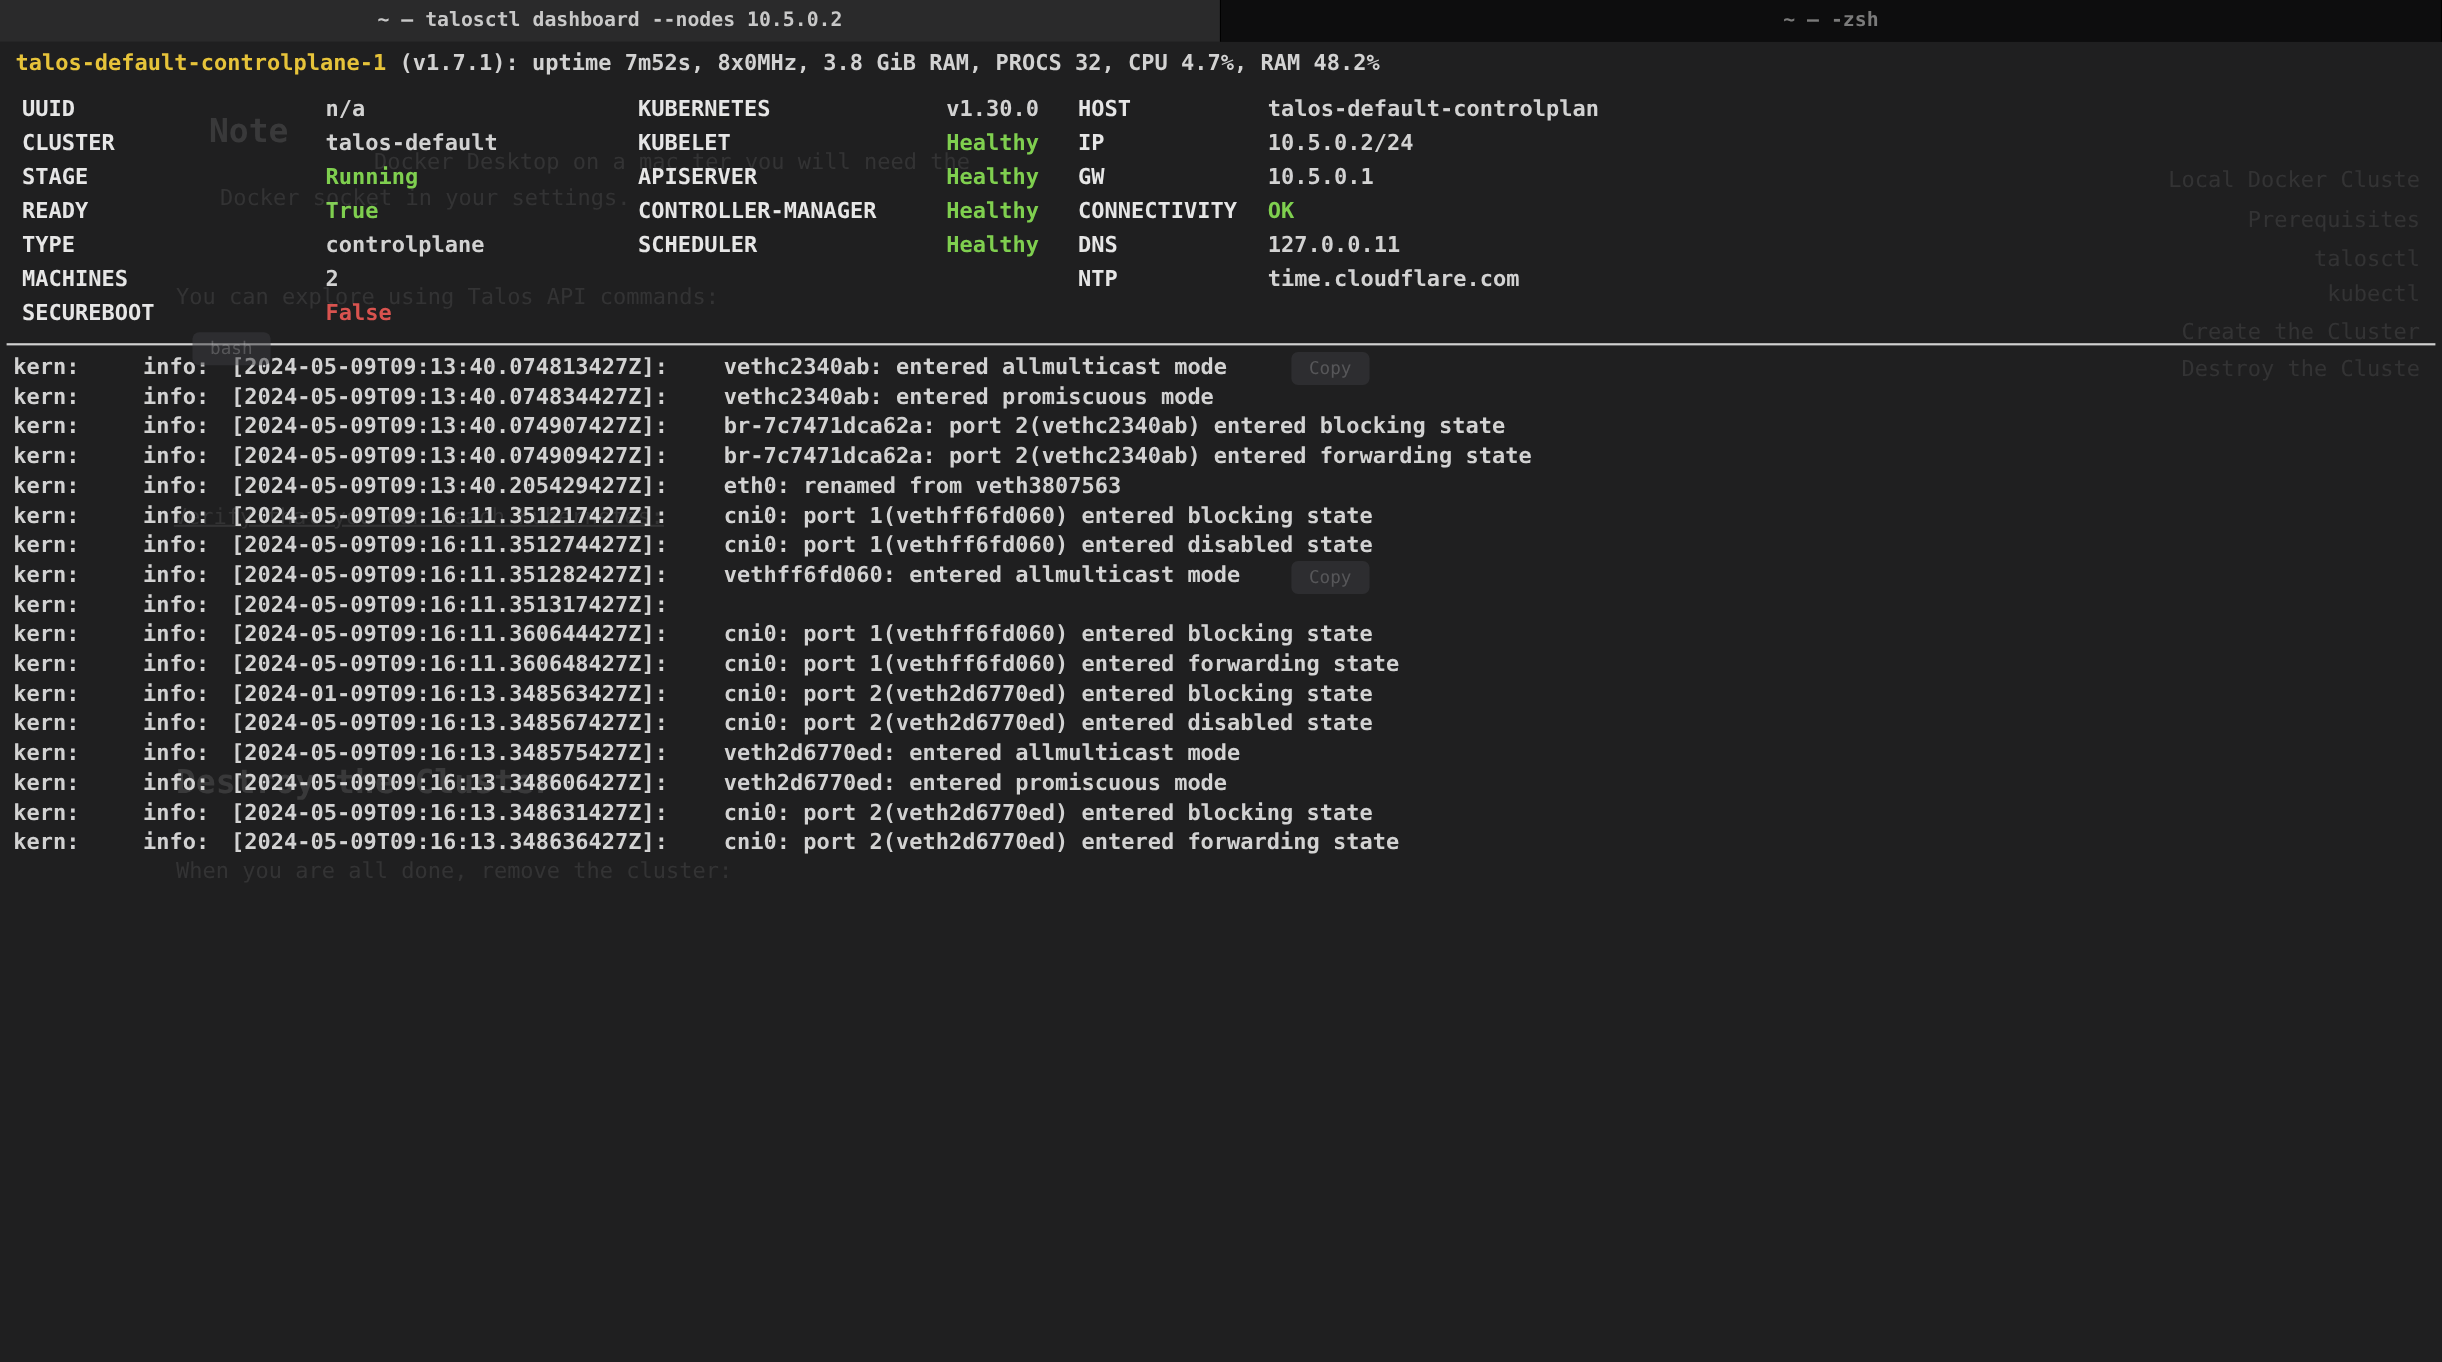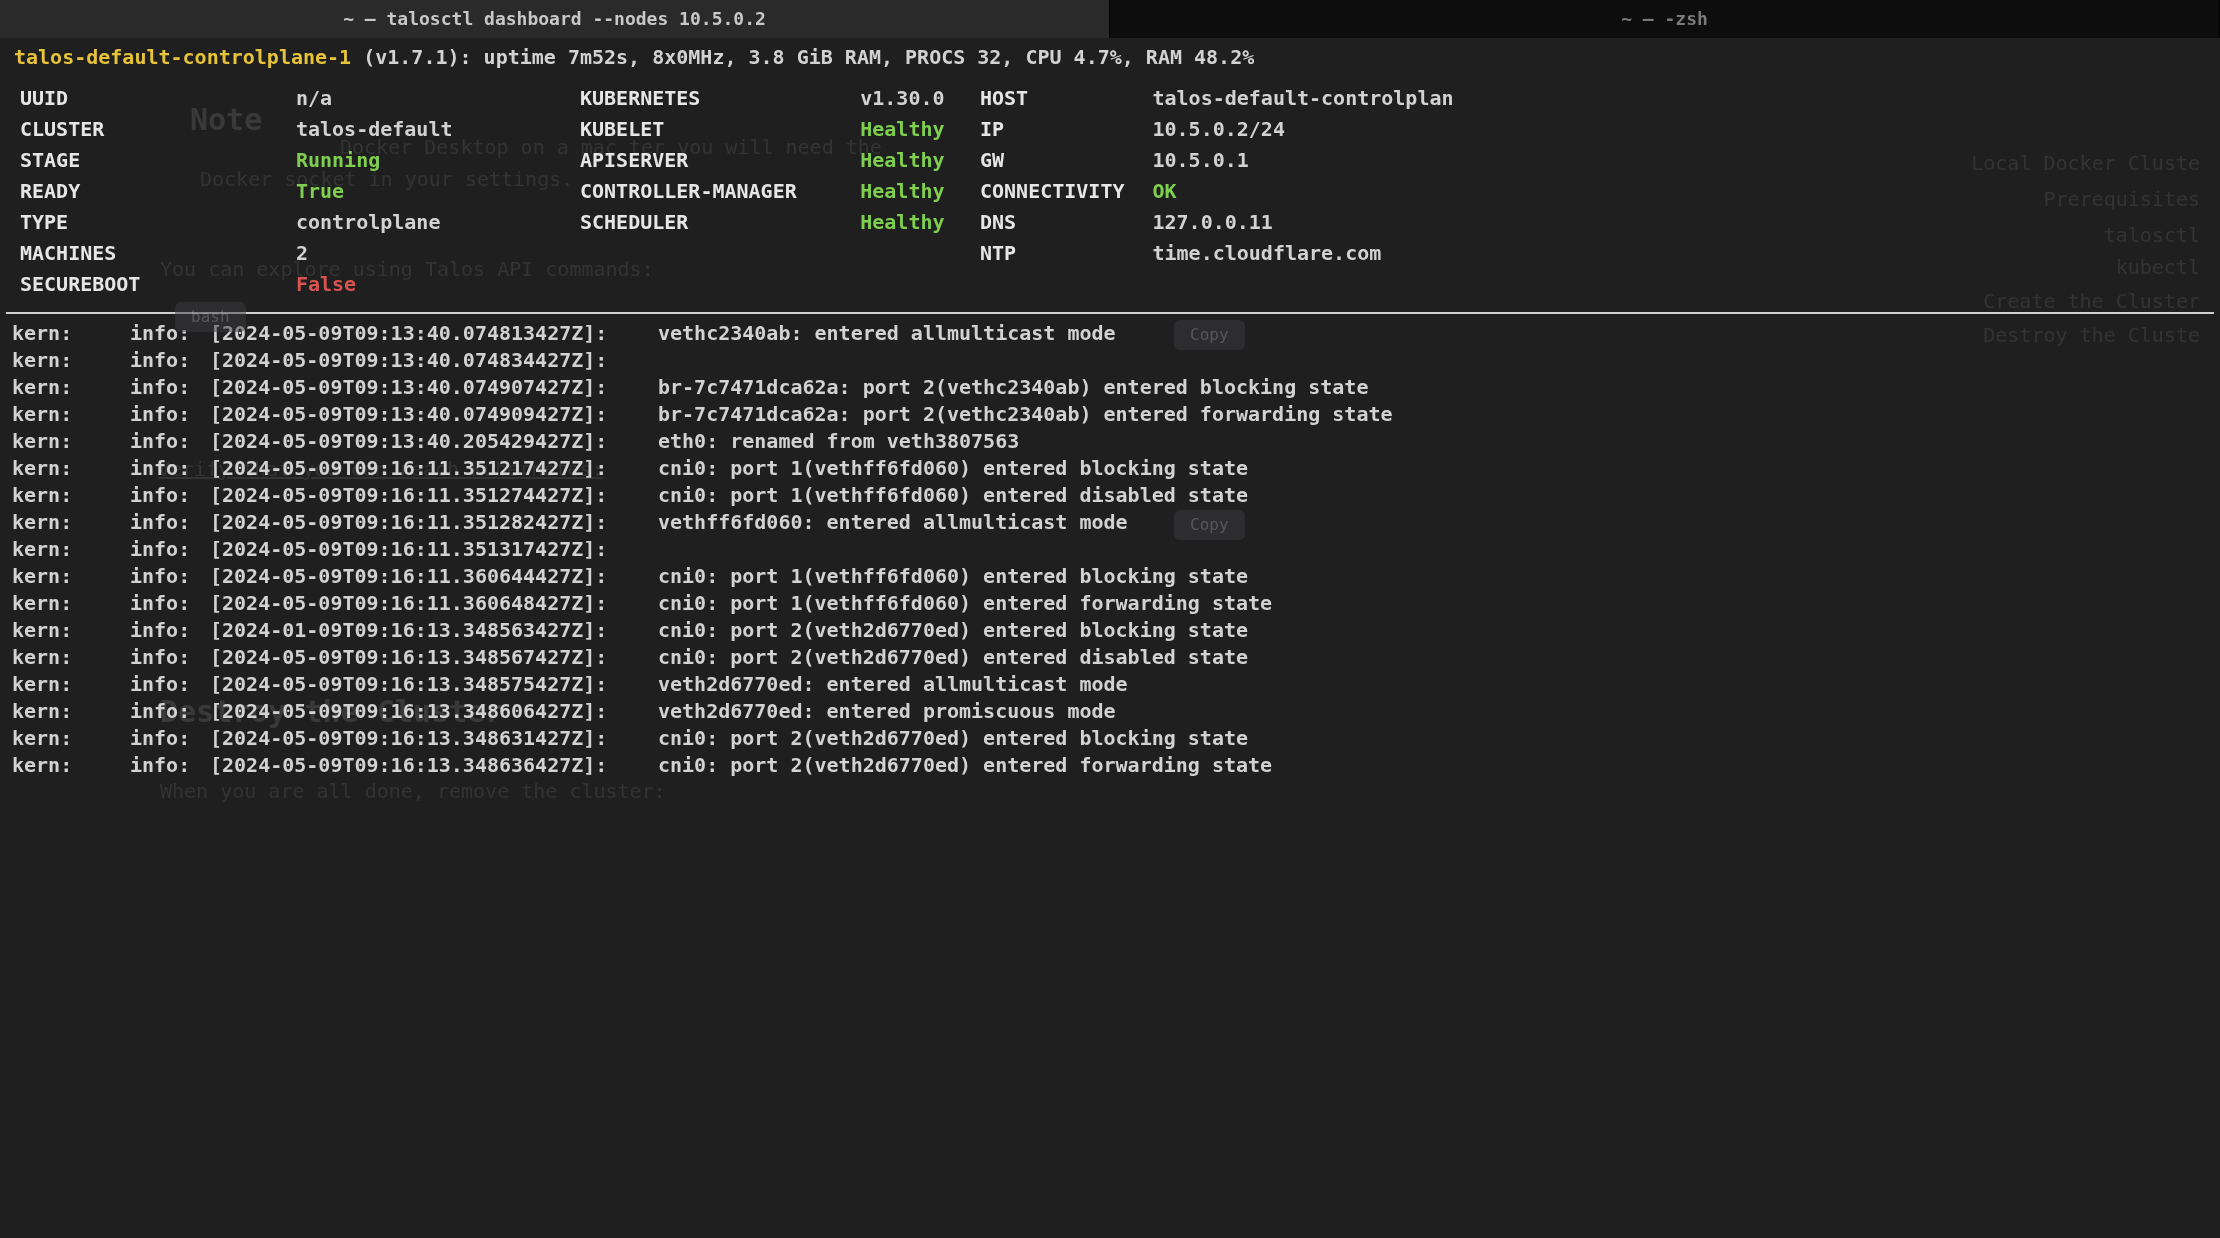--- a/index.html
+++ b/index.html
@@ -180,21 +180,21 @@
       <span class="val">127.0.0.11</span>
       <span class="lbl">NTP</span>
       <span class="val">time.cloudflare.com</span>
     </div>
 </div>
 
 <hr class="divider">
 
 <div class="logs" id="logs">
     <div class="logrow"><span>kern:</span><span>info:</span><span>[2024-05-09T09:13:40.074813427Z]:</span><span>vethc2340ab: entered allmulticast mode</span></div>
-    <div class="logrow"><span>kern:</span><span>info:</span><span>[2024-05-09T09:13:40.074834427Z]:</span></div>
+    <div class="logrow"><span>kern:</span><span>info:</span><span>[2024-05-09T09:13:40.074834427Z]:</span><span>vethc2340ab: entered promiscuous mode</span></div>
     <div class="logrow"><span>kern:</span><span>info:</span><span>[2024-05-09T09:13:40.074907427Z]:</span><span>br-7c7471dca62a: port 2(vethc2340ab) entered blocking state</span></div>
     <div class="logrow"><span>kern:</span><span>info:</span><span>[2024-05-09T09:13:40.074909427Z]:</span><span>br-7c7471dca62a: port 2(vethc2340ab) entered forwarding state</span></div>
     <div class="logrow"><span>kern:</span><span>info:</span><span>[2024-05-09T09:13:40.205429427Z]:</span><span>eth0: renamed from veth3807563</span></div>
     <div class="logrow"><span>kern:</span><span>info:</span><span>[2024-05-09T09:16:11.351217427Z]:</span><span>cni0: port 1(vethff6fd060) entered blocking state</span></div>
     <div class="logrow"><span>kern:</span><span>info:</span><span>[2024-05-09T09:16:11.351274427Z]:</span><span>cni0: port 1(vethff6fd060) entered disabled state</span></div>
     <div class="logrow"><span>kern:</span><span>info:</span><span>[2024-05-09T09:16:11.351282427Z]:</span><span>vethff6fd060: entered allmulticast mode</span></div>
     <div class="logrow"><span>kern:</span><span>info:</span><span>[2024-05-09T09:16:11.351317427Z]:</span></div>
     <div class="logrow"><span>kern:</span><span>info:</span><span>[2024-05-09T09:16:11.360644427Z]:</span><span>cni0: port 1(vethff6fd060) entered blocking state</span></div>
     <div class="logrow"><span>kern:</span><span>info:</span><span>[2024-05-09T09:16:11.360648427Z]:</span><span>cni0: port 1(vethff6fd060) entered forwarding state</span></div>
     <div class="logrow"><span>kern:</span><span>info:</span><span>[2024-01-09T09:16:13.348563427Z]:</span><span>cni0: port 2(veth2d6770ed) entered blocking state</span></div>

